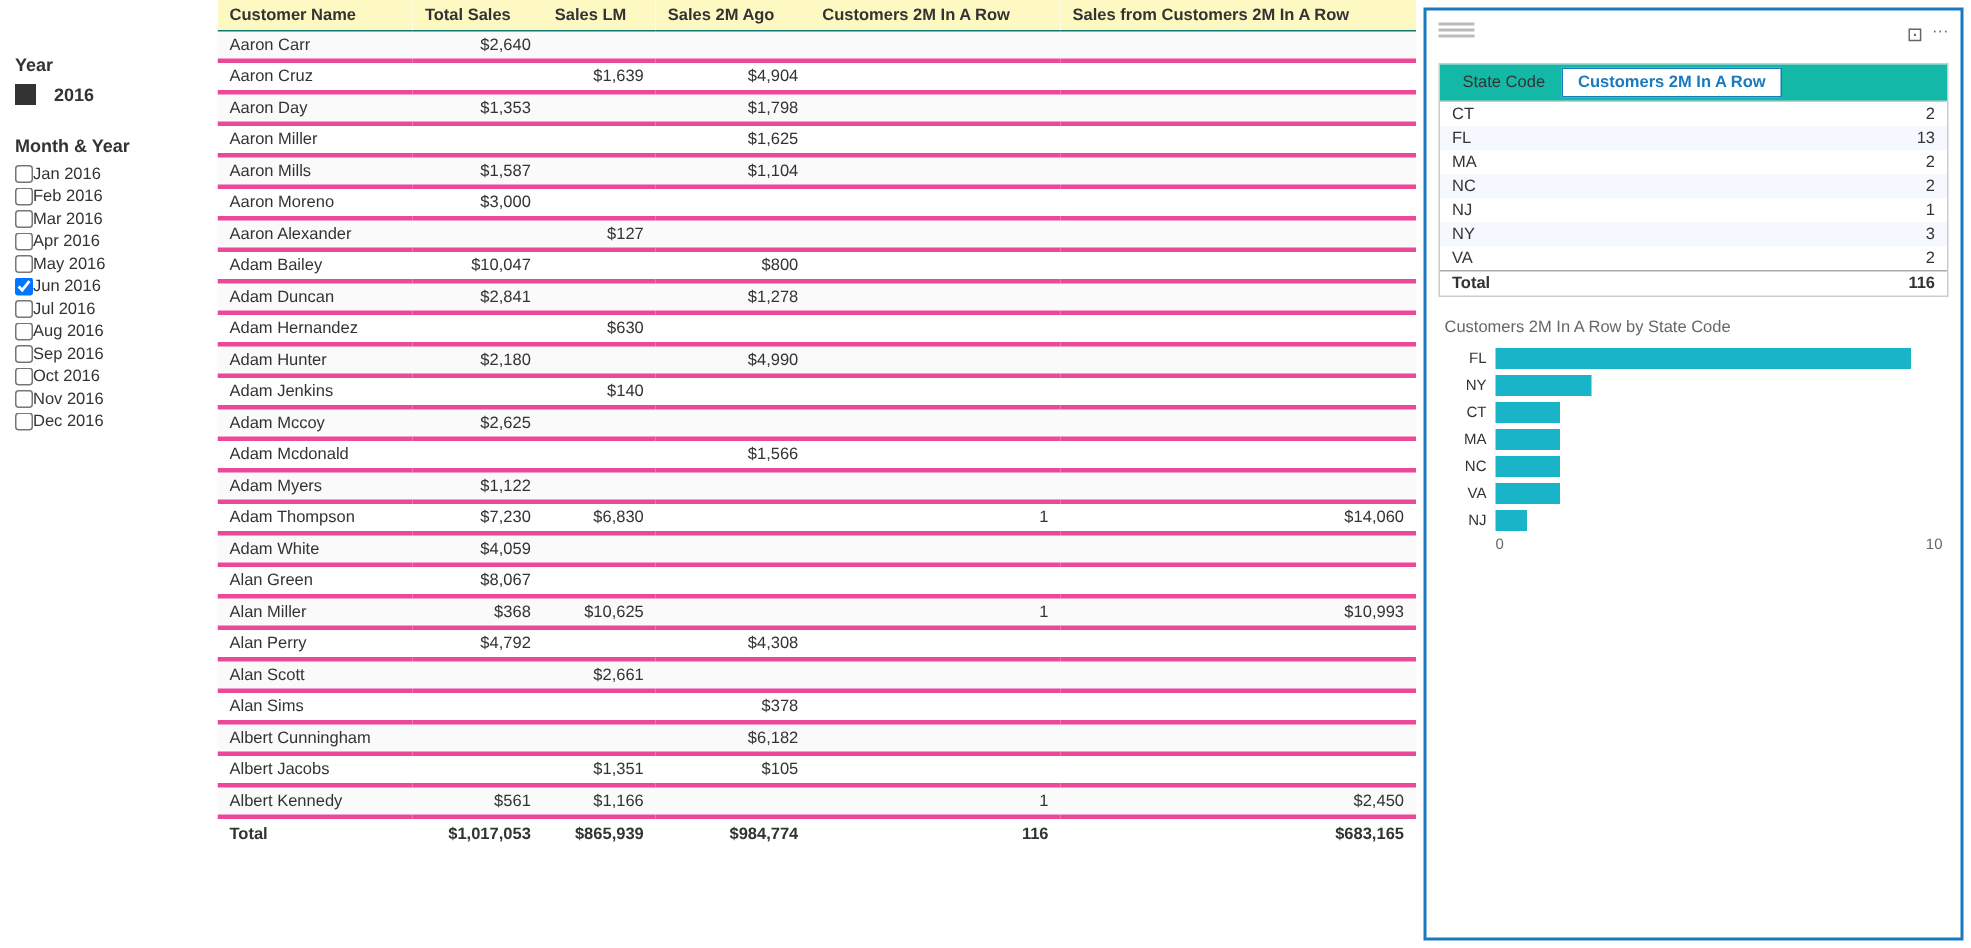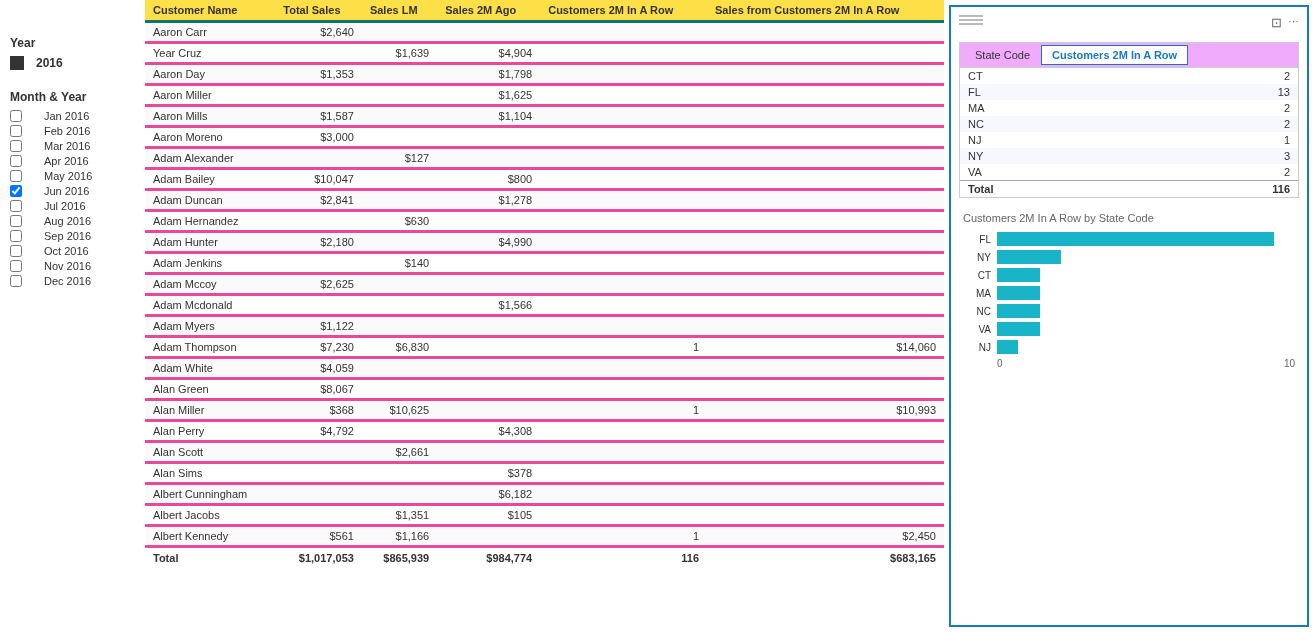--- a/index.html
+++ b/index.html
@@ -26,21 +26,21 @@
     .filter-title {
       font-size: 12px;
       font-weight: 600;
       color: #333;
       margin-bottom: 6px;
     }
     .filter-item {
       display: flex;
       align-items: center;
       margin-bottom: 3px;
-      gap: 22px;
+      gap: 0;
     }
     .filter-item input[type="checkbox"] {
       width: 12px;
       height: 12px;
       cursor: pointer;
     }
     .filter-item label {
       font-size: 11px;
       color: #333;
       cursor: pointer;
@@ -73,26 +73,26 @@
       flex: 1;
       overflow-y: auto;
       overflow-x: hidden;
     }
     .data-table {
       width: 100%;
       border-collapse: collapse;
       font-size: 11px;
     }
     .data-table thead th {
-      background: #fde047;
+      background: #fef9c3;
       font-weight: 600;
       color: #333;
       text-align: left;
       padding: 4px 8px;
-      border-bottom: 3px solid #0f766e;
+      border-bottom: 1px solid #0f766e;
       white-space: nowrap;
       position: sticky;
       top: 0;
       z-index: 1;
     }
     .data-table tbody tr {
       border-bottom: 3px solid #ec4899;
     }
     .data-table tbody tr:nth-child(odd) {
       background: #fafafa;
@@ -128,21 +128,21 @@
       gap: 10px;
     }
 
     
     .widget-table {
       border: 1px solid #ccc;
       background: #fff;
     }
     .widget-header {
       display: flex;
-      background: #f0abfc;
+      background: #14b8a6;
       border-bottom: 1px solid #ccc;
       align-items: center;
       justify-content: space-between;
       padding: 2px 4px;
     }
     .widget-tabs {
       display: flex;
       gap: 0;
     }
     .widget-tab {
@@ -304,21 +304,21 @@
       <tbody id="table-body">
       <tr>
             <td>Aaron Carr</td>
             <td class="num">$2,640</td>
             <td class="num"></td>
             <td class="num"></td>
             <td class="num"></td>
             <td class="num"></td>
           </tr>
           <tr>
-            <td>Year Cruz</td>
+            <td>Aaron Cruz</td>
             <td class="num"></td>
             <td class="num">$1,639</td>
             <td class="num">$4,904</td>
             <td class="num"></td>
             <td class="num"></td>
           </tr>
           <tr>
             <td>Aaron Day</td>
             <td class="num">$1,353</td>
             <td class="num"></td>
@@ -344,21 +344,21 @@
           </tr>
           <tr>
             <td>Aaron Moreno</td>
             <td class="num">$3,000</td>
             <td class="num"></td>
             <td class="num"></td>
             <td class="num"></td>
             <td class="num"></td>
           </tr>
           <tr>
-            <td>Adam Alexander</td>
+            <td>Aaron Alexander</td>
             <td class="num"></td>
             <td class="num">$127</td>
             <td class="num"></td>
             <td class="num"></td>
             <td class="num"></td>
           </tr>
           <tr>
             <td>Adam Bailey</td>
             <td class="num">$10,047</td>
             <td class="num"></td>

